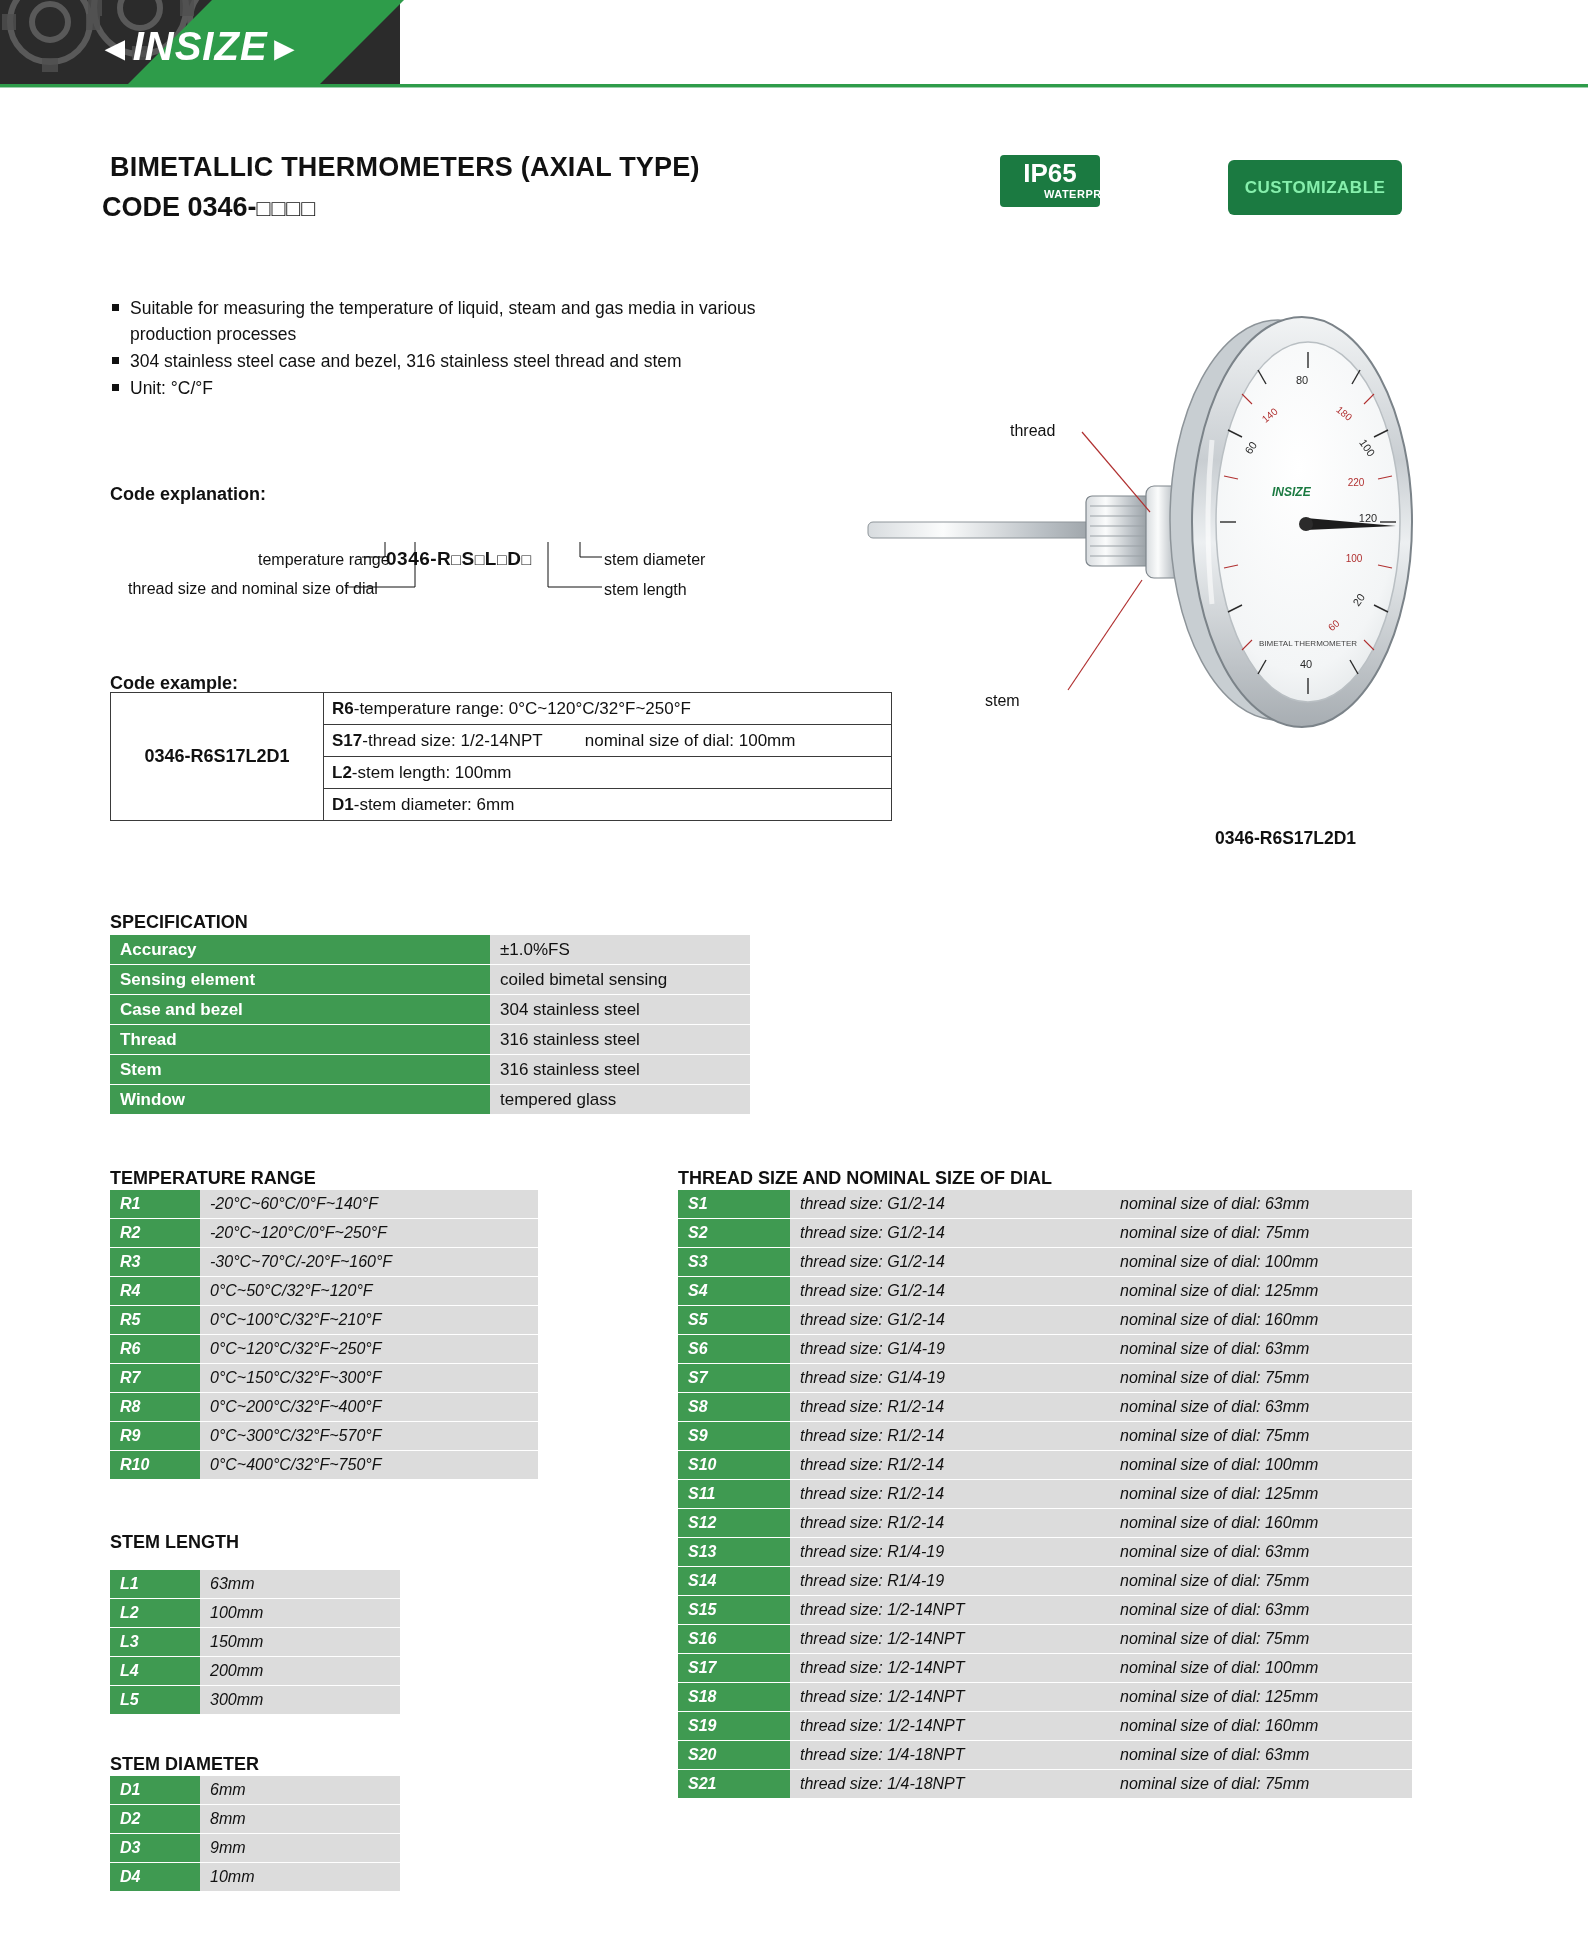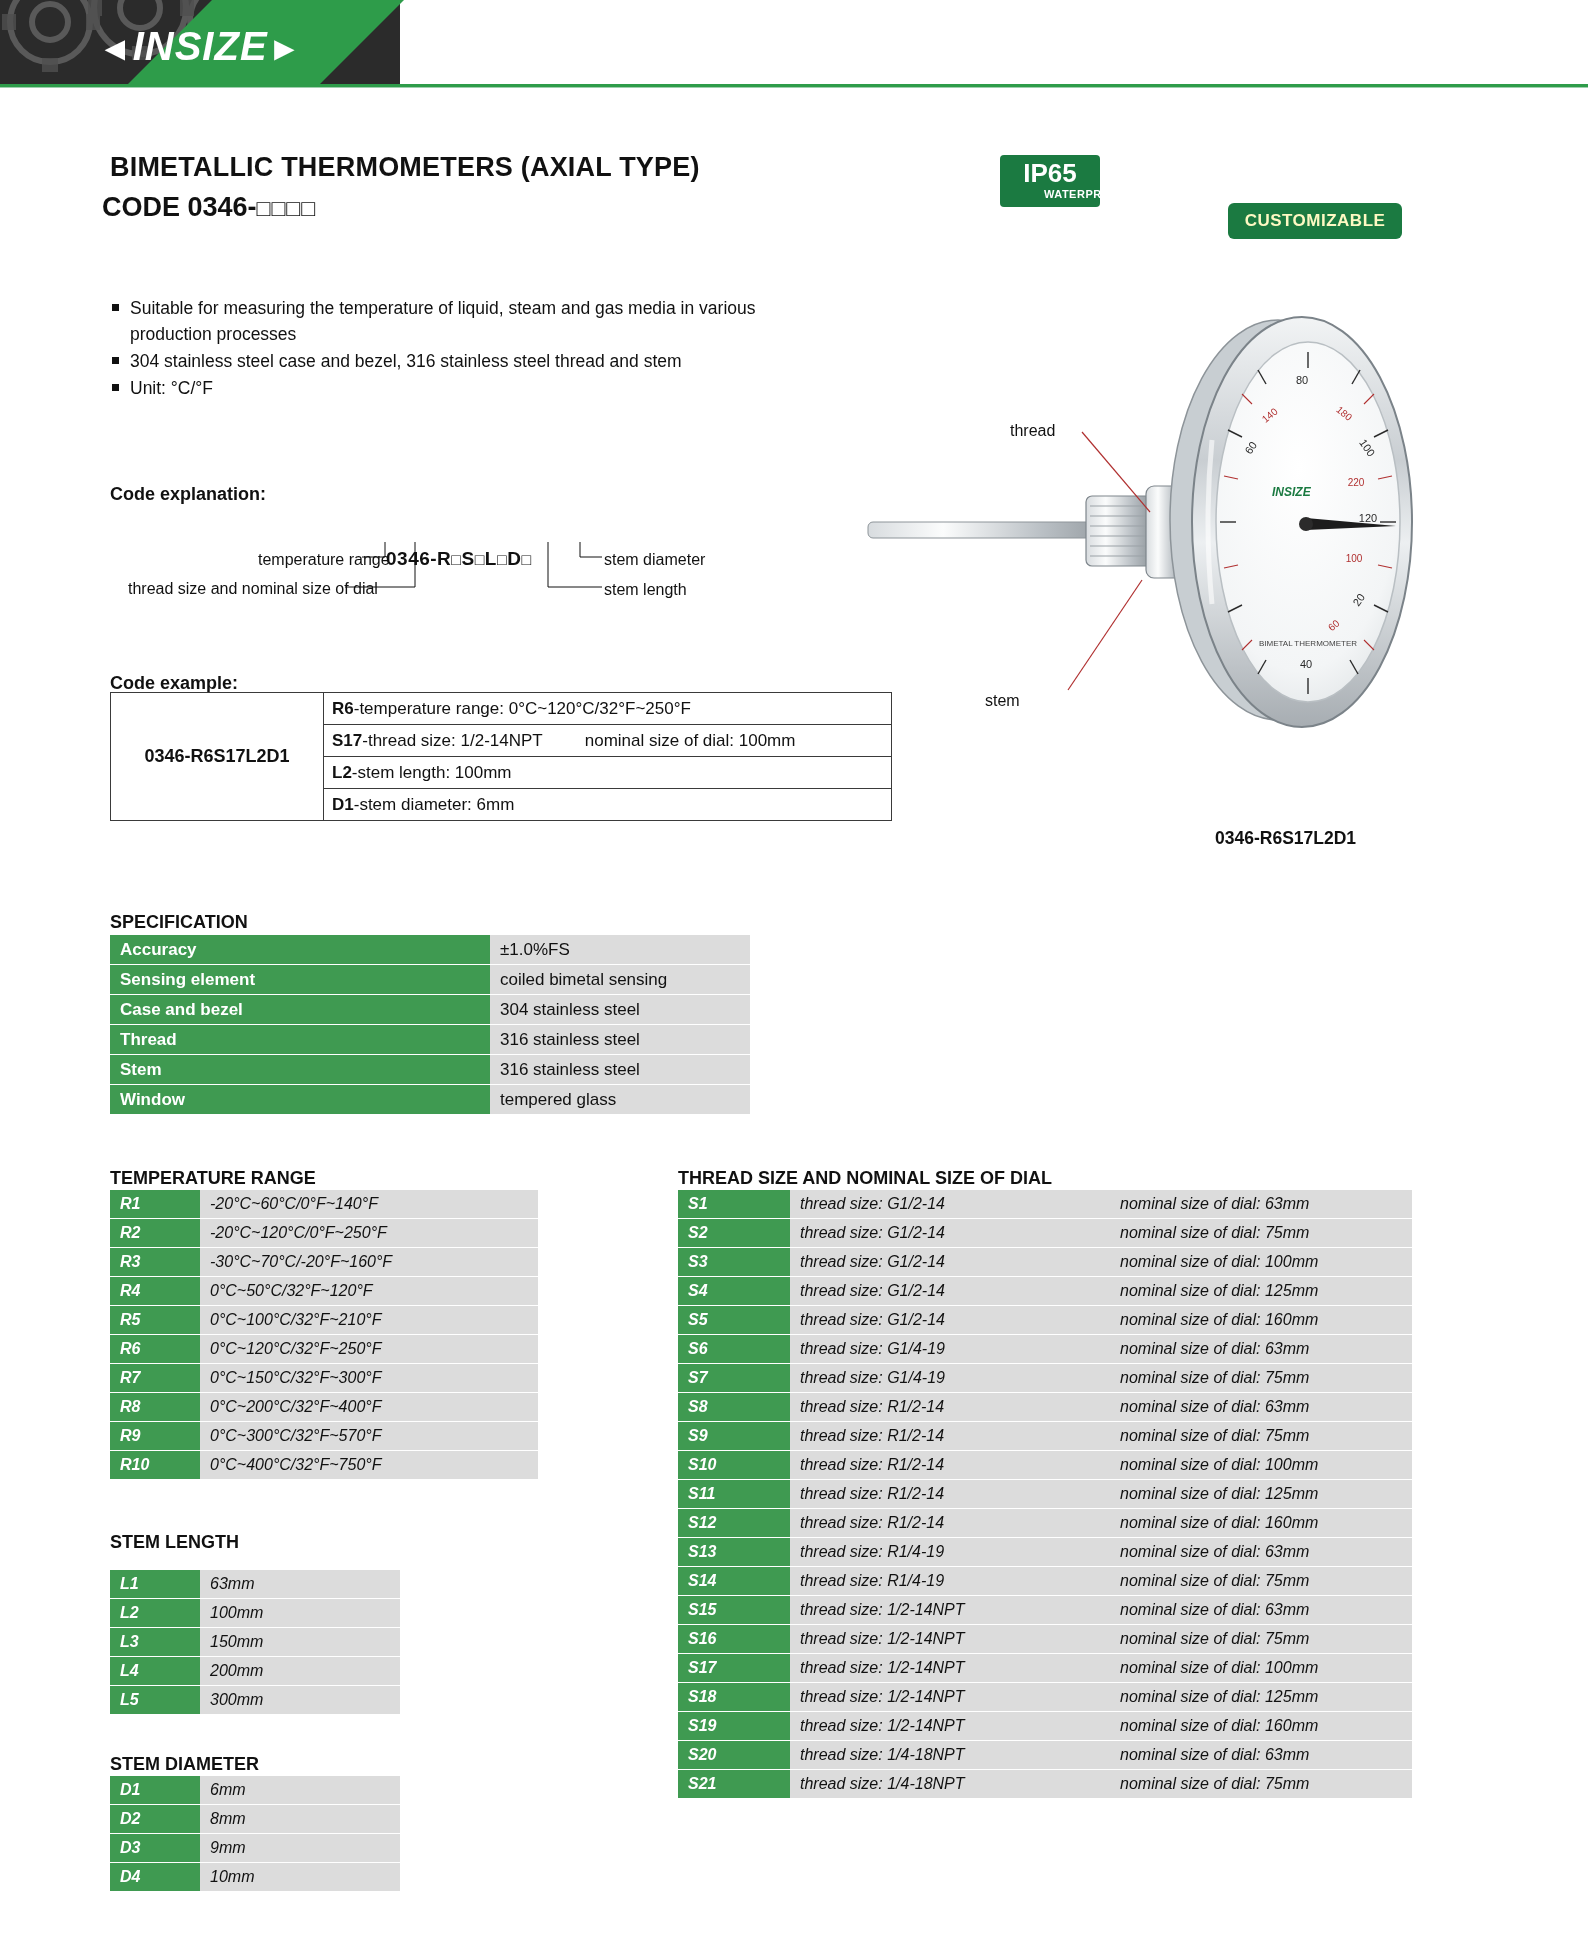--- a/index.html
+++ b/index.html
@@ -97,31 +97,30 @@
     background: #1b7a41;
     border-radius: 4px;
     color: #fff;
     text-align: center;
   }
   .badge-ip65 .big { font-size: 26px; font-weight: bold; line-height: 30px; display:block; padding-top:3px;}
   .badge-ip65 .small { font-size: 11px; font-weight: bold; letter-spacing: 0.5px; display:block;padding-left:44px;}
   .badge-custom {
     position: absolute;
     left: 1228px; top: 160px;
-    width: 174px; height: 36px;
+    width: 174px; height: 55px;
     background: #1b7a41;
     border-radius: 6px;
-    color: #fef9c3;
+    color: #86efac;
     font-size: 17px;
     font-weight: bold;
     letter-spacing: 0.5px;
     display: flex;
     align-items: center;
     justify-content: center;
-    margin-top: 43px;
   }
 
   
   .bullets {
     position: absolute;
     left: 110px; top: 295px;
     width: 680px;
     font-size: 17.5px;
     line-height: 26px;
     color: #111;

